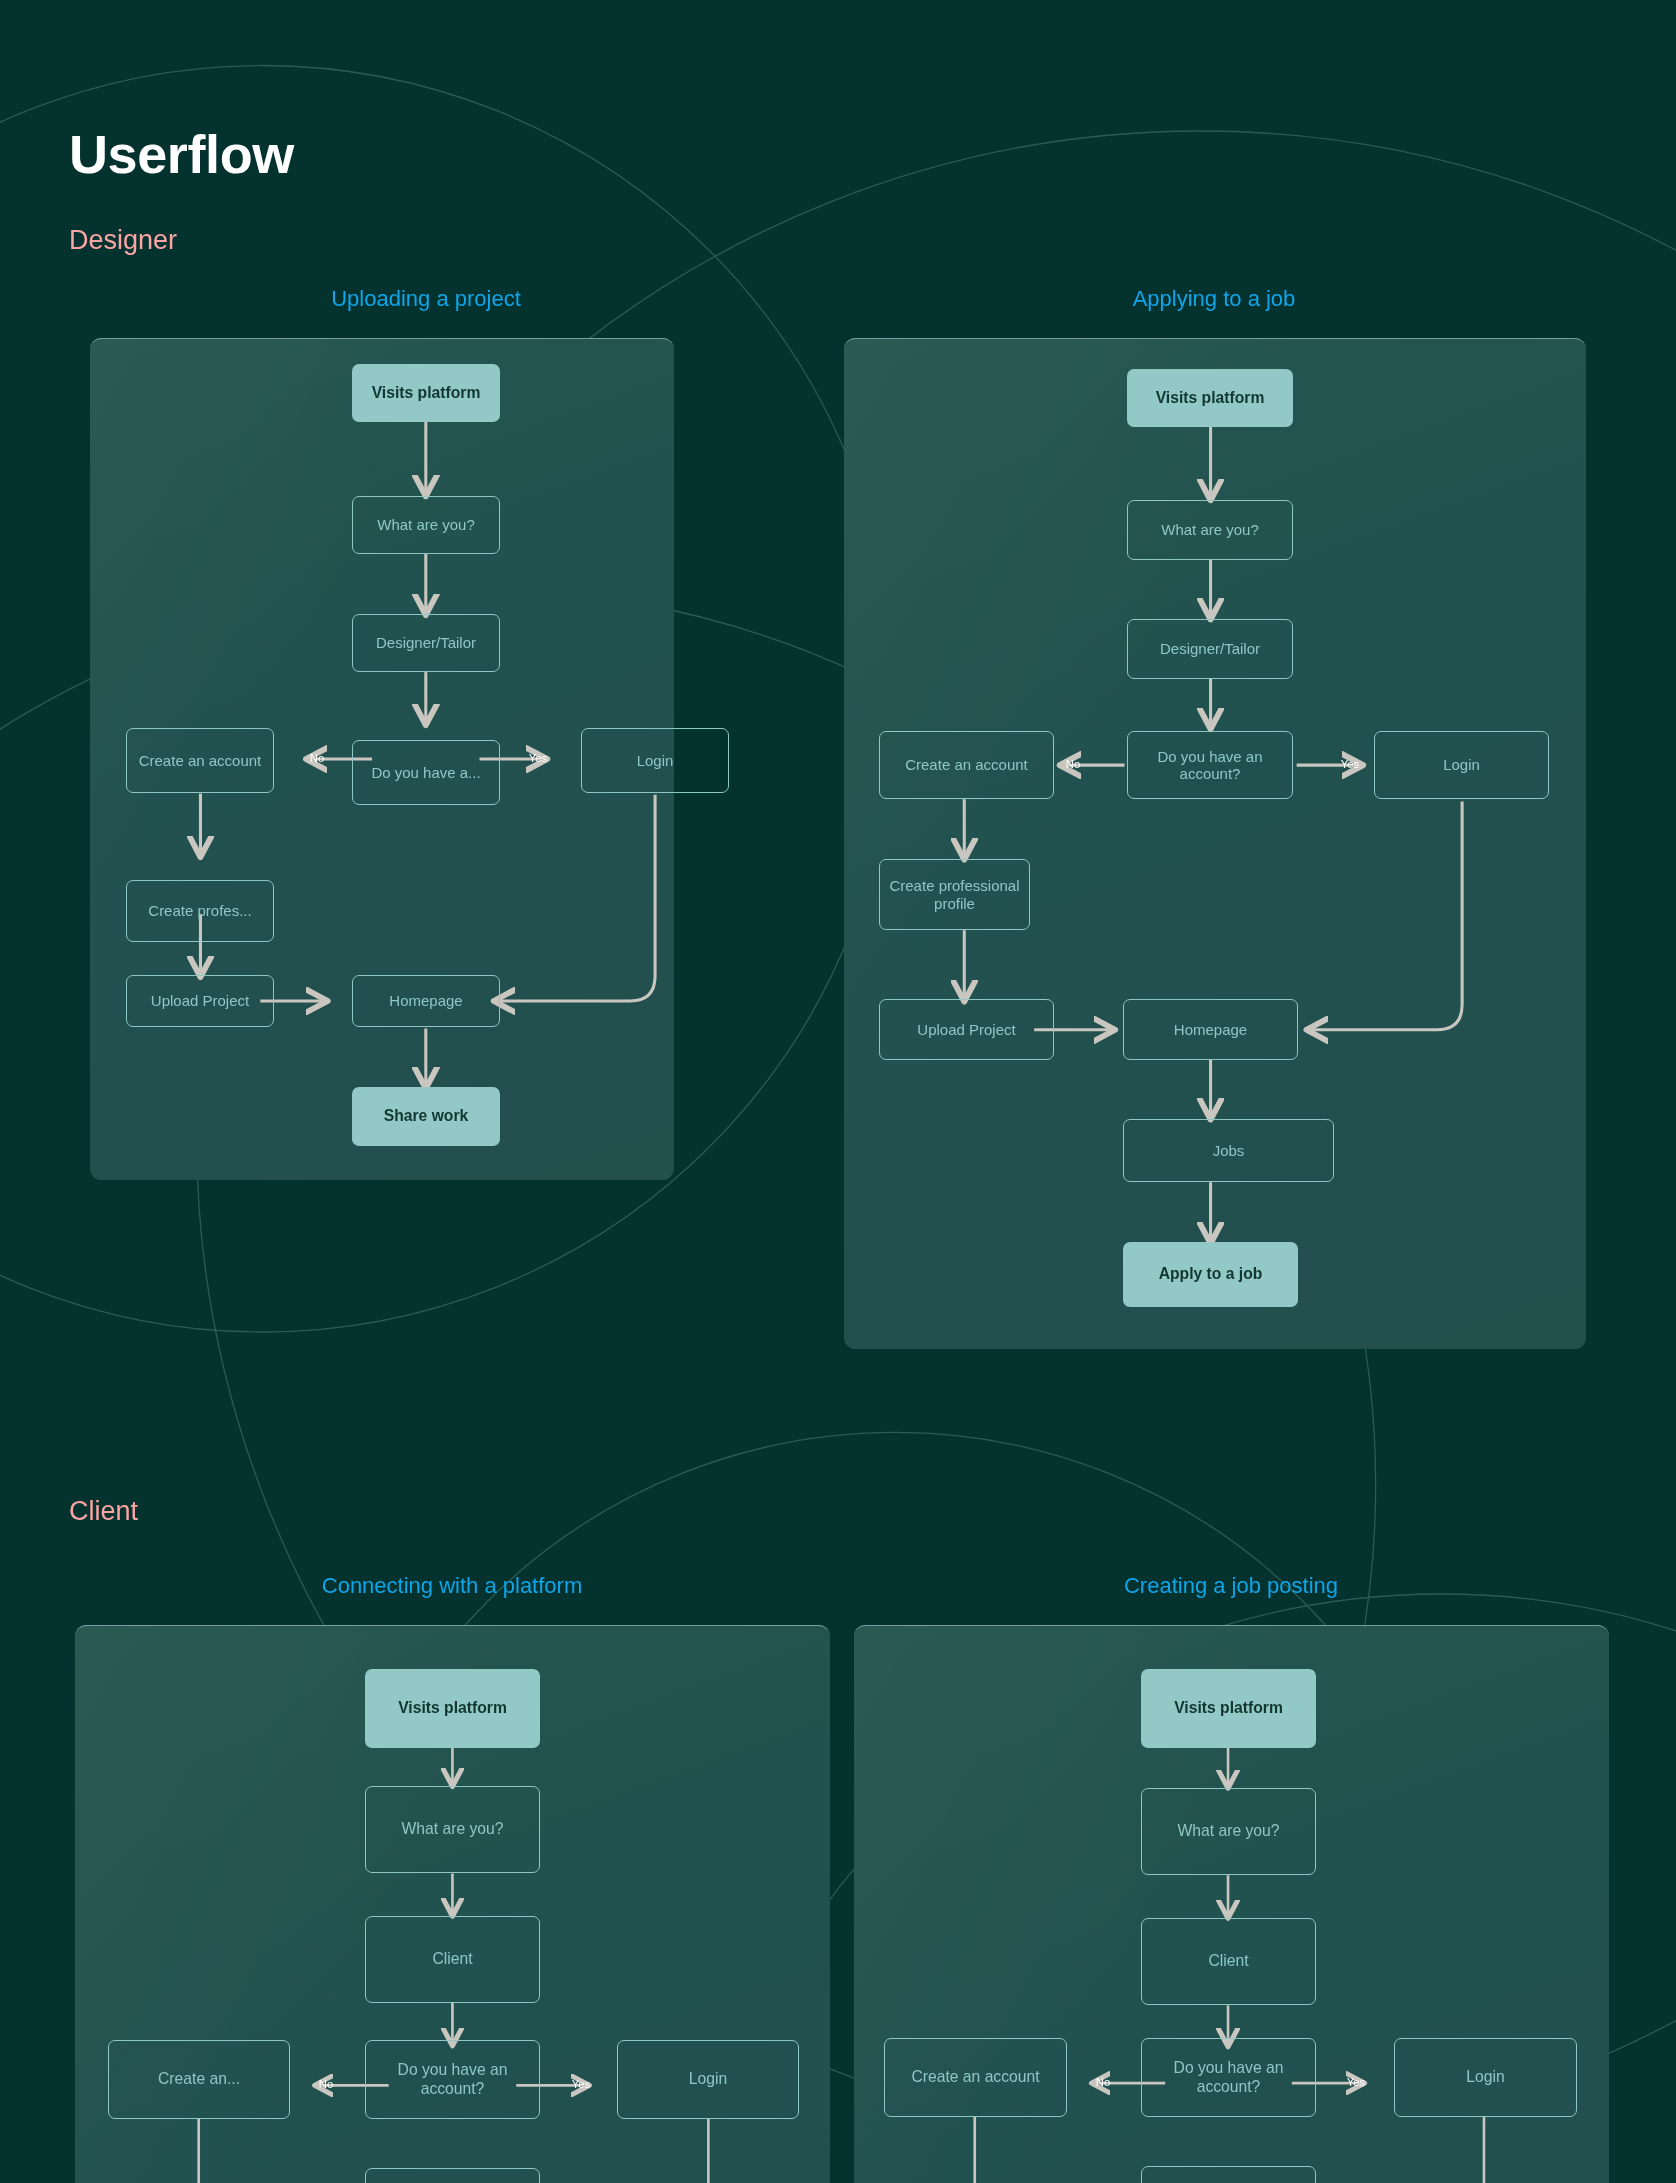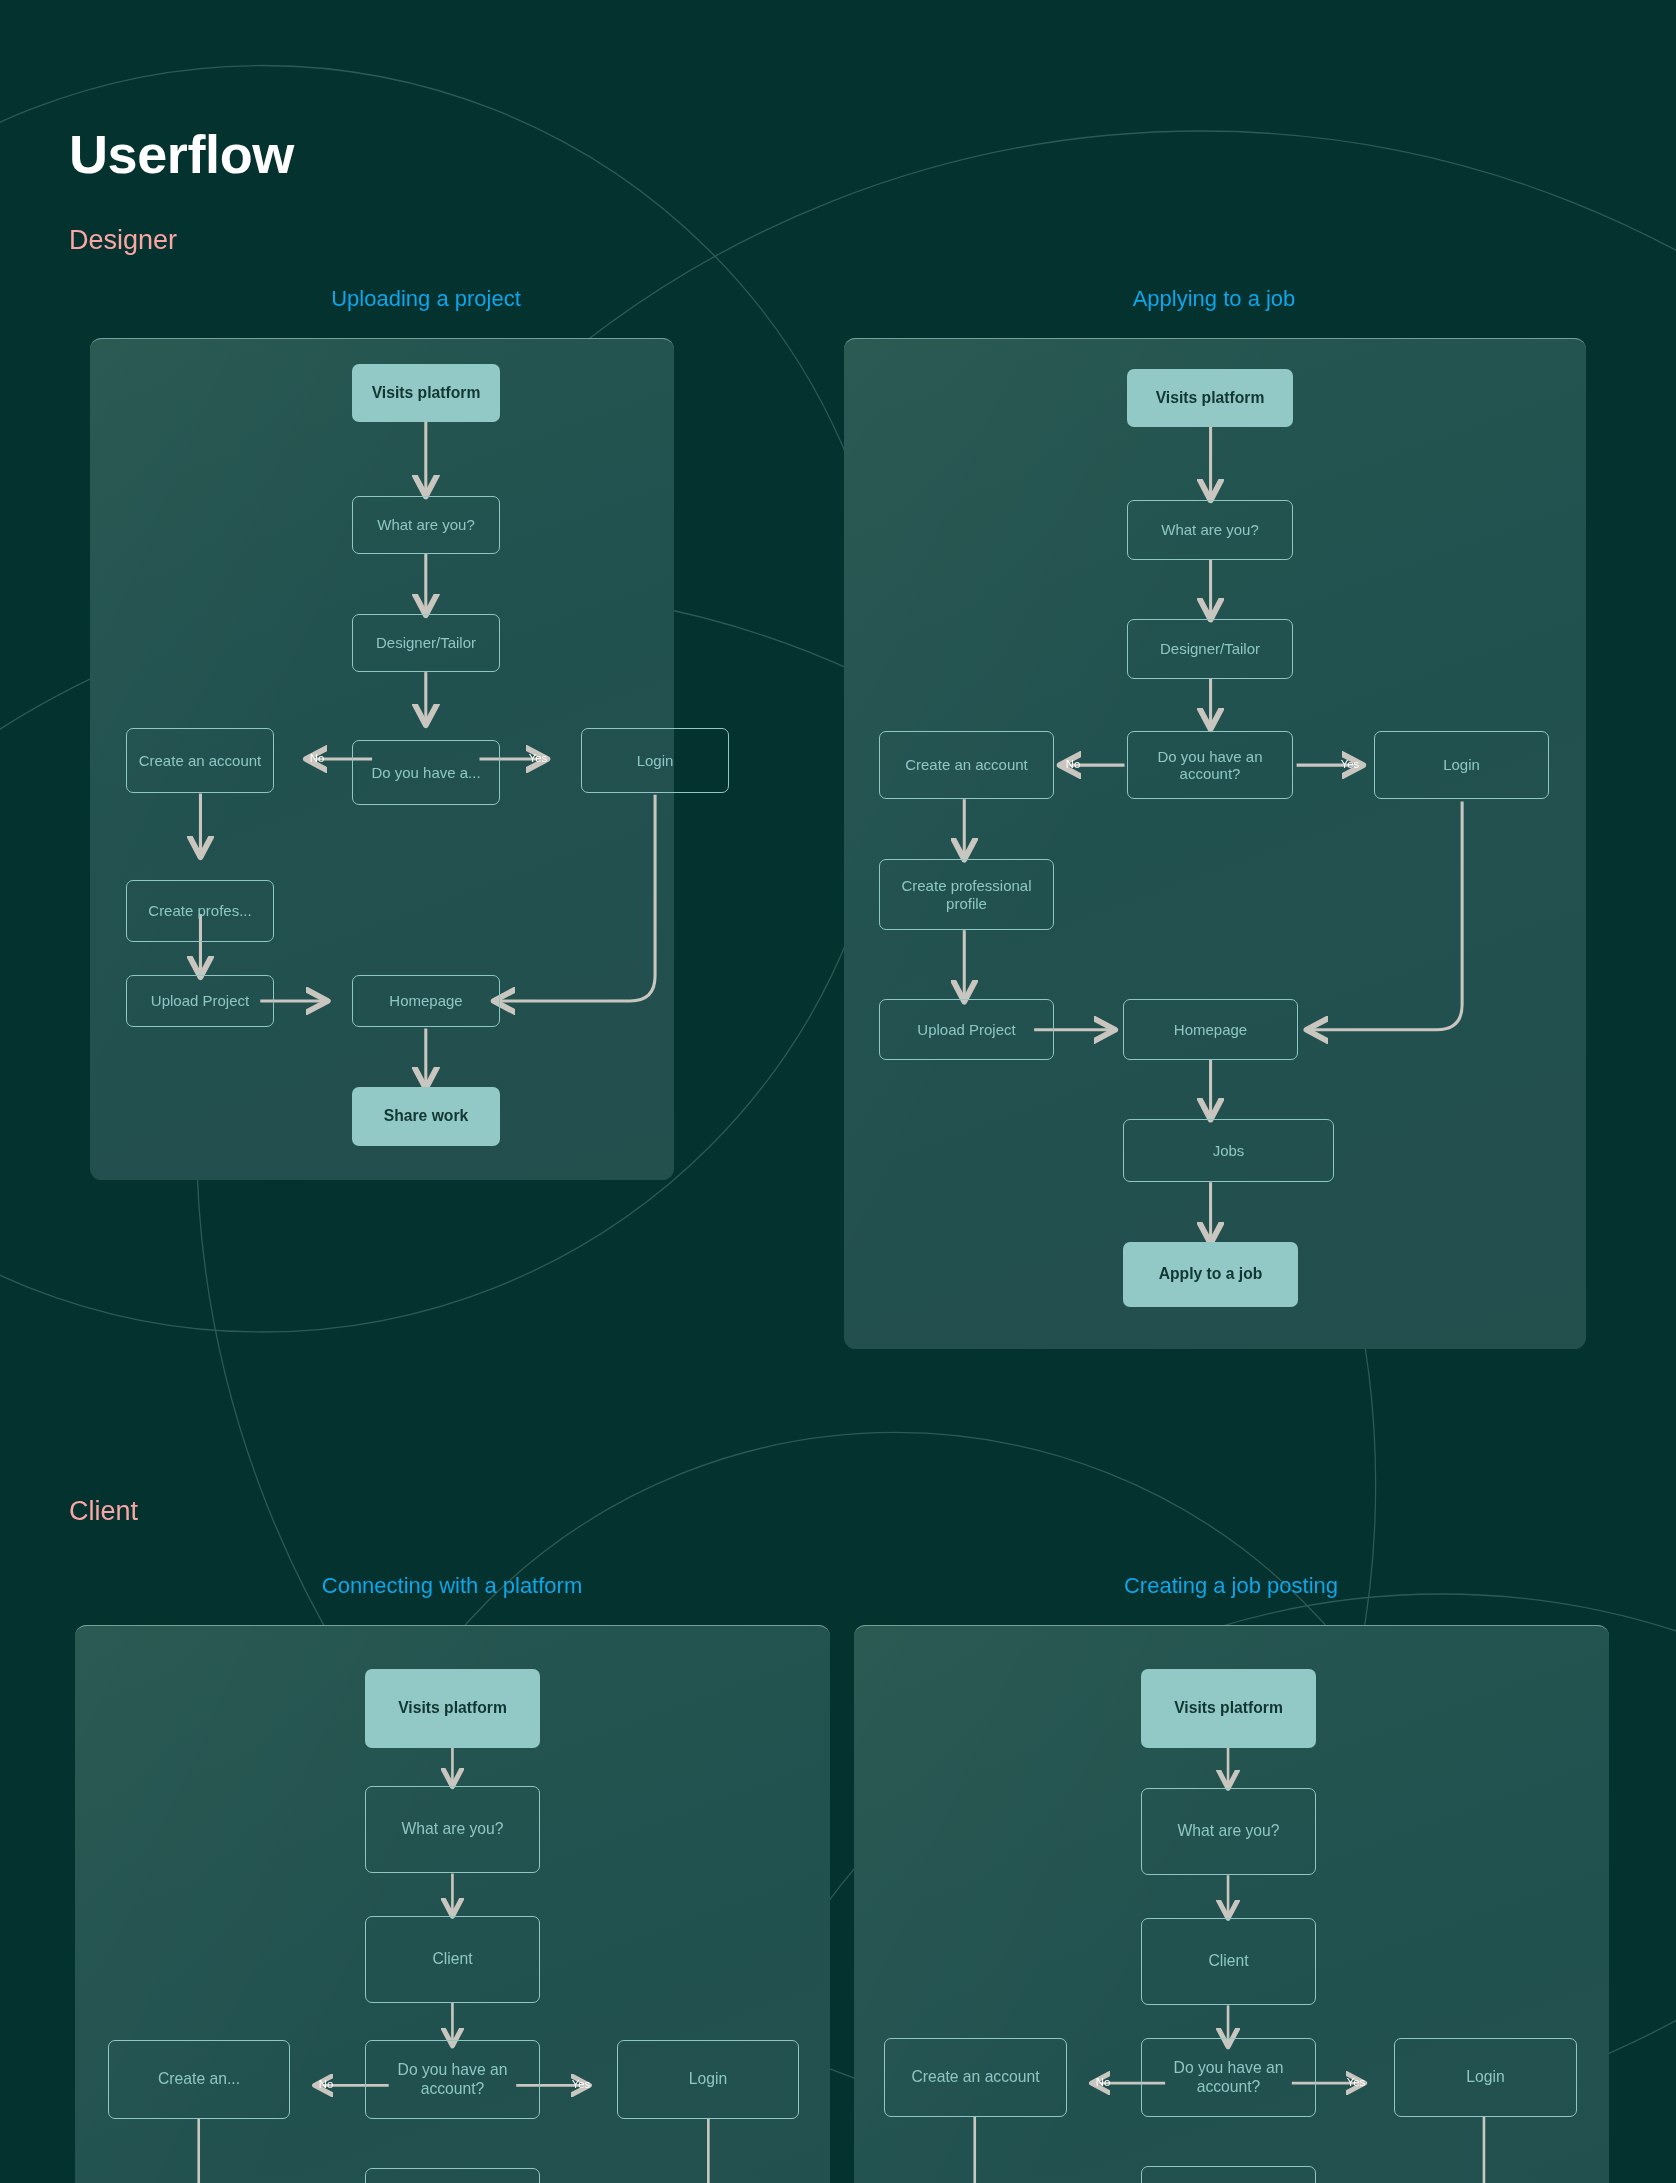--- a/index.html
+++ b/index.html
@@ -191,21 +191,21 @@
       <path d="M2772,2707 L2772,2842"></path>
     </g>
   </svg>
 
   <div class="node filled" style="left:1127px; top:369px;  width:166px; height:58px; font-size:15.7px;">Visits platform</div>
   <div class="node outline" style="left:1127px; top:500px; width:166px; height:60px; font-size:15px;">What are you?</div>
   <div class="node outline" style="left:1127px; top:619px; width:166px; height:60px; font-size:15px;">Designer/Tailor</div>
   <div class="node outline" style="left:879px; top:731px; width:175px; height:68px; font-size:15px;">Create an account</div>
   <div class="node outline" style="left:1127px; top:731px; width:166px; height:68px; font-size:15px;">Do you have an account?</div>
   <div class="node outline" style="left:1374px; top:731px; width:175px; height:68px; font-size:15px;">Login</div>
-  <div class="node outline" style="left:879px; top:859px; width:175px; height:71px; font-size:15px;">Create professional profile</div>
+  <div class="node outline" style="left:879px; top:859px; width:151px; height:71px; font-size:15px;">Create professional profile</div>
   <div class="node outline" style="left:879px; top:999px; width:175px; height:61px; font-size:15px;">Upload Project</div>
   <div class="node outline" style="left:1123px; top:999px; width:175px; height:61px; font-size:15px;">Homepage</div>
   <div class="node outline" style="left:1123px; top:1119px; width:211px; height:63px; font-size:15px;">Jobs</div>
   <div class="node filled" style="left:1123px; top:1242px; width:175px; height:65px; font-size:15.7px;text-align:center;">Apply to a job</div>
 
   <div class="edge-label" style="left:1073px; top:765px;">No</div>
   <div class="edge-label" style="left:1350px; top:765px;">Yes</div>
 
   <div class="flow-caption" style="left:452px; top:1575px;">Connecting with a platform</div>
 

